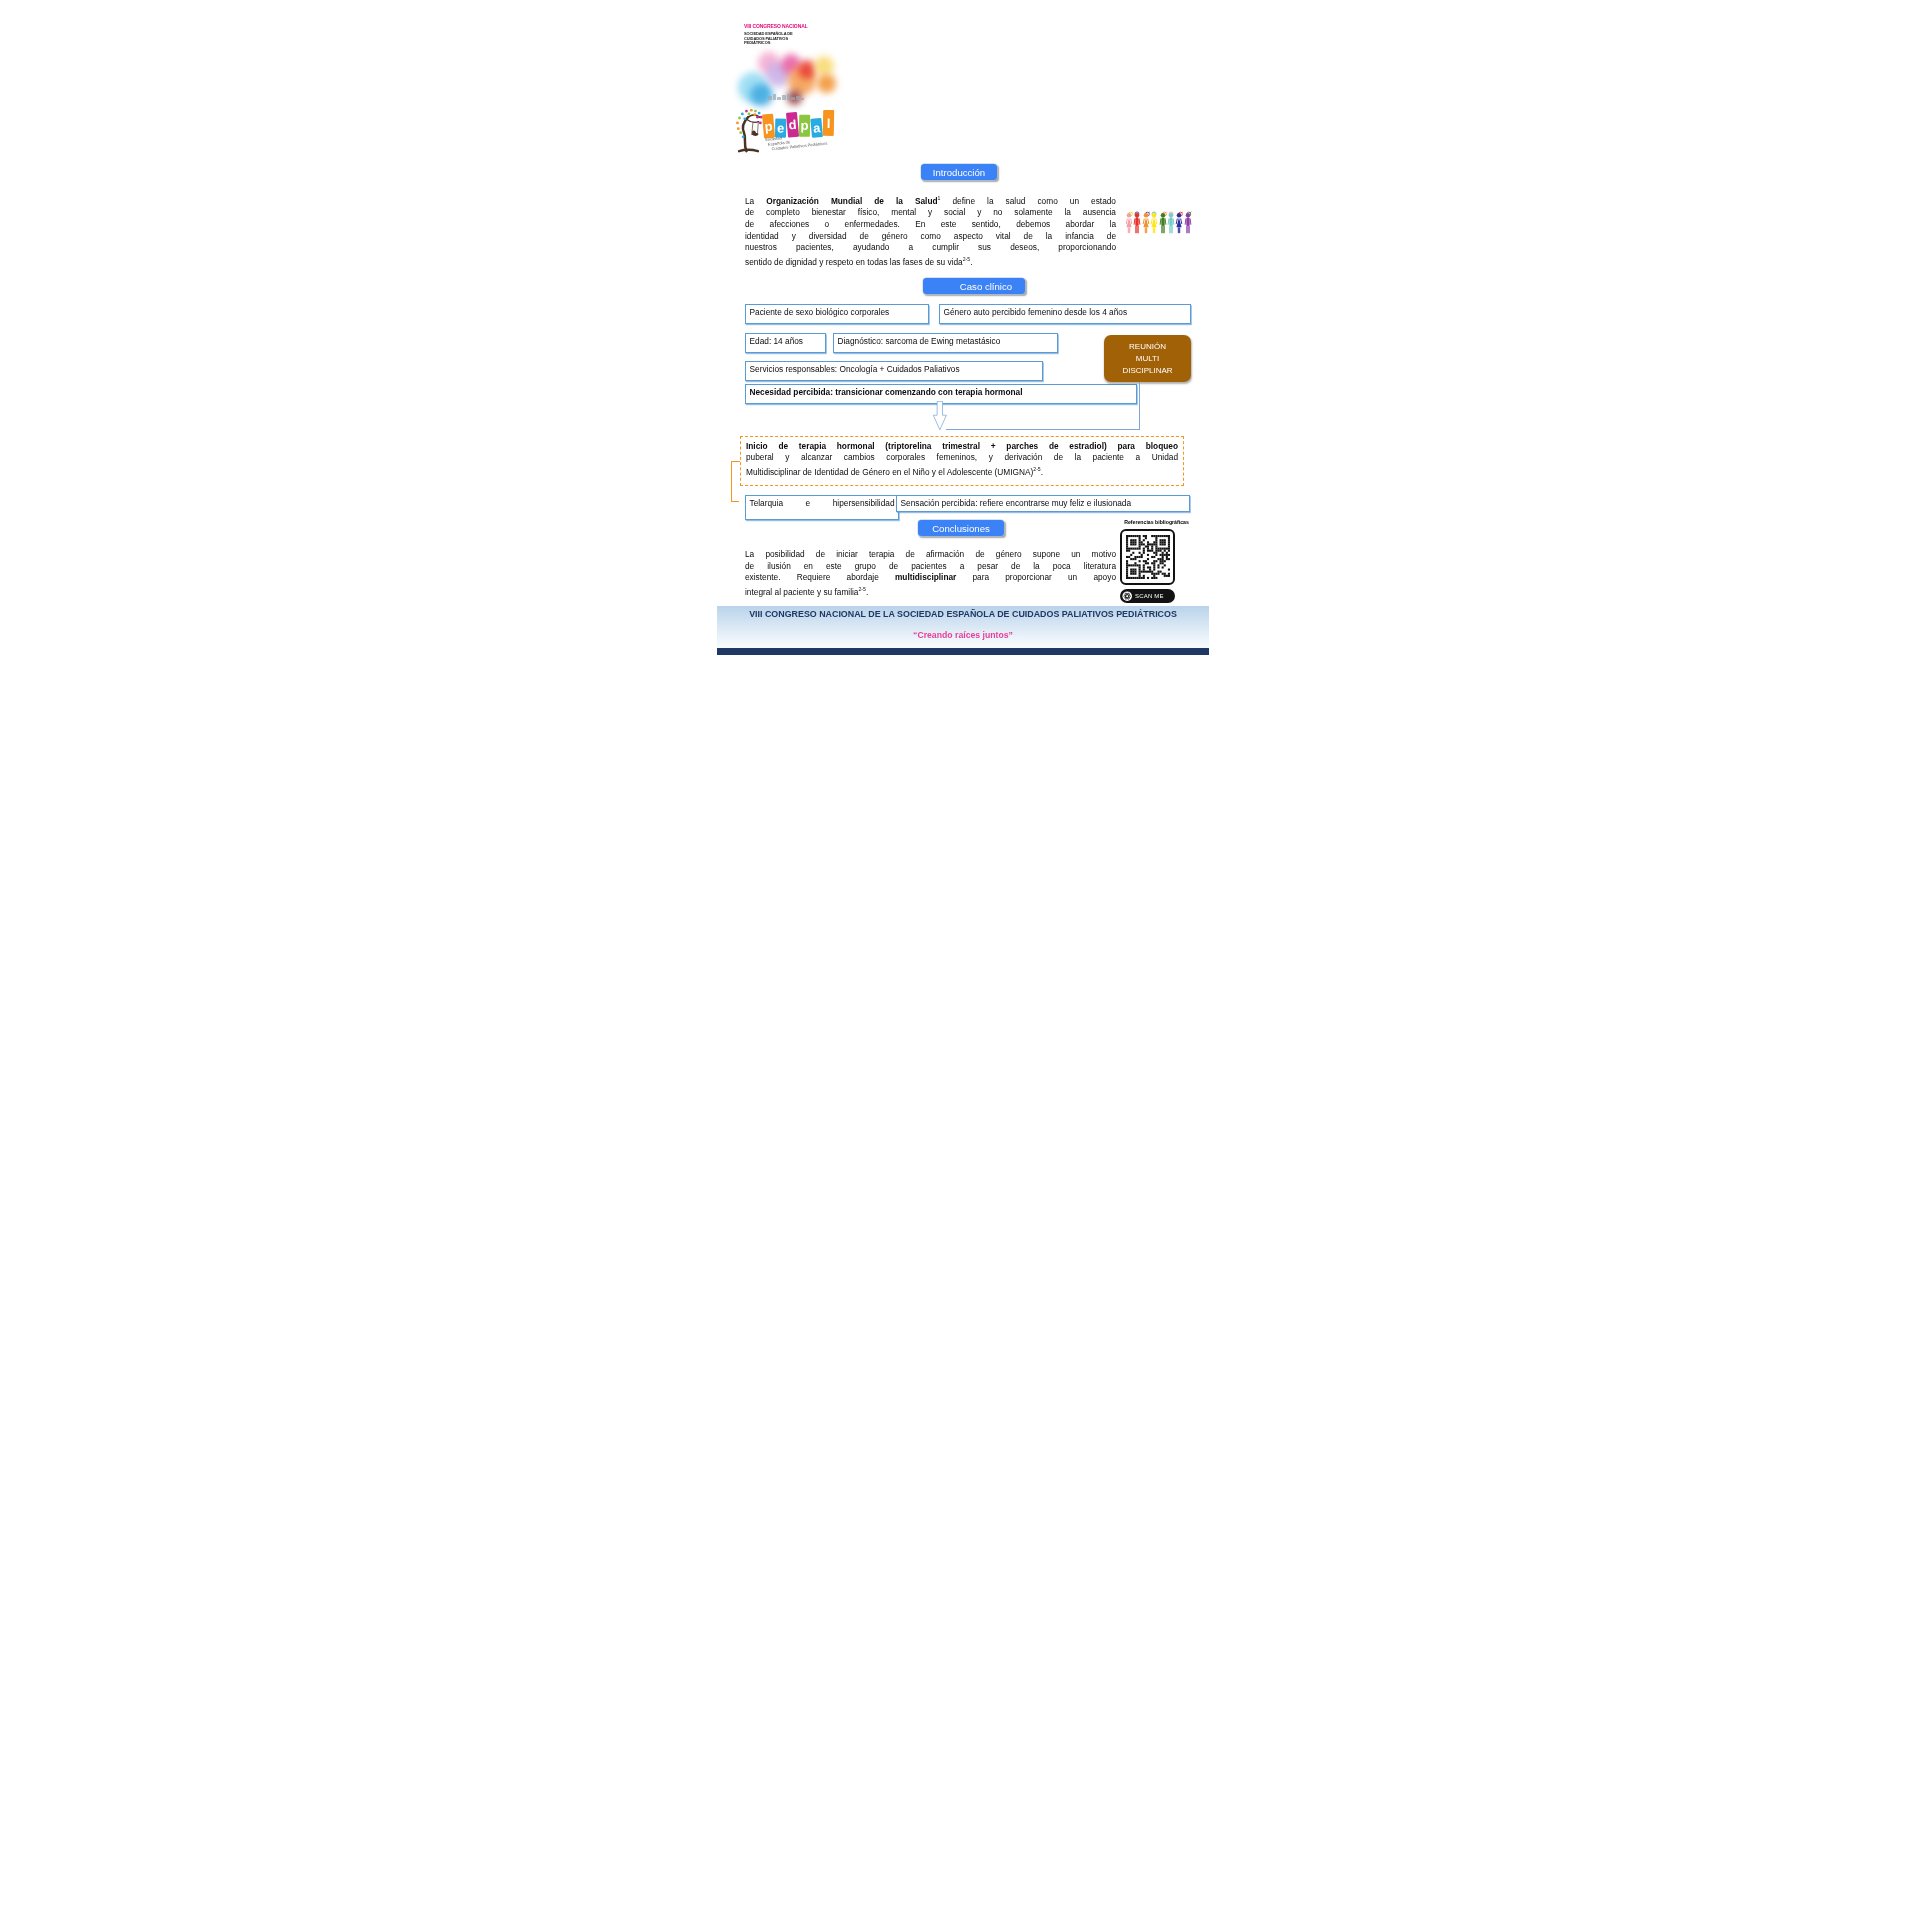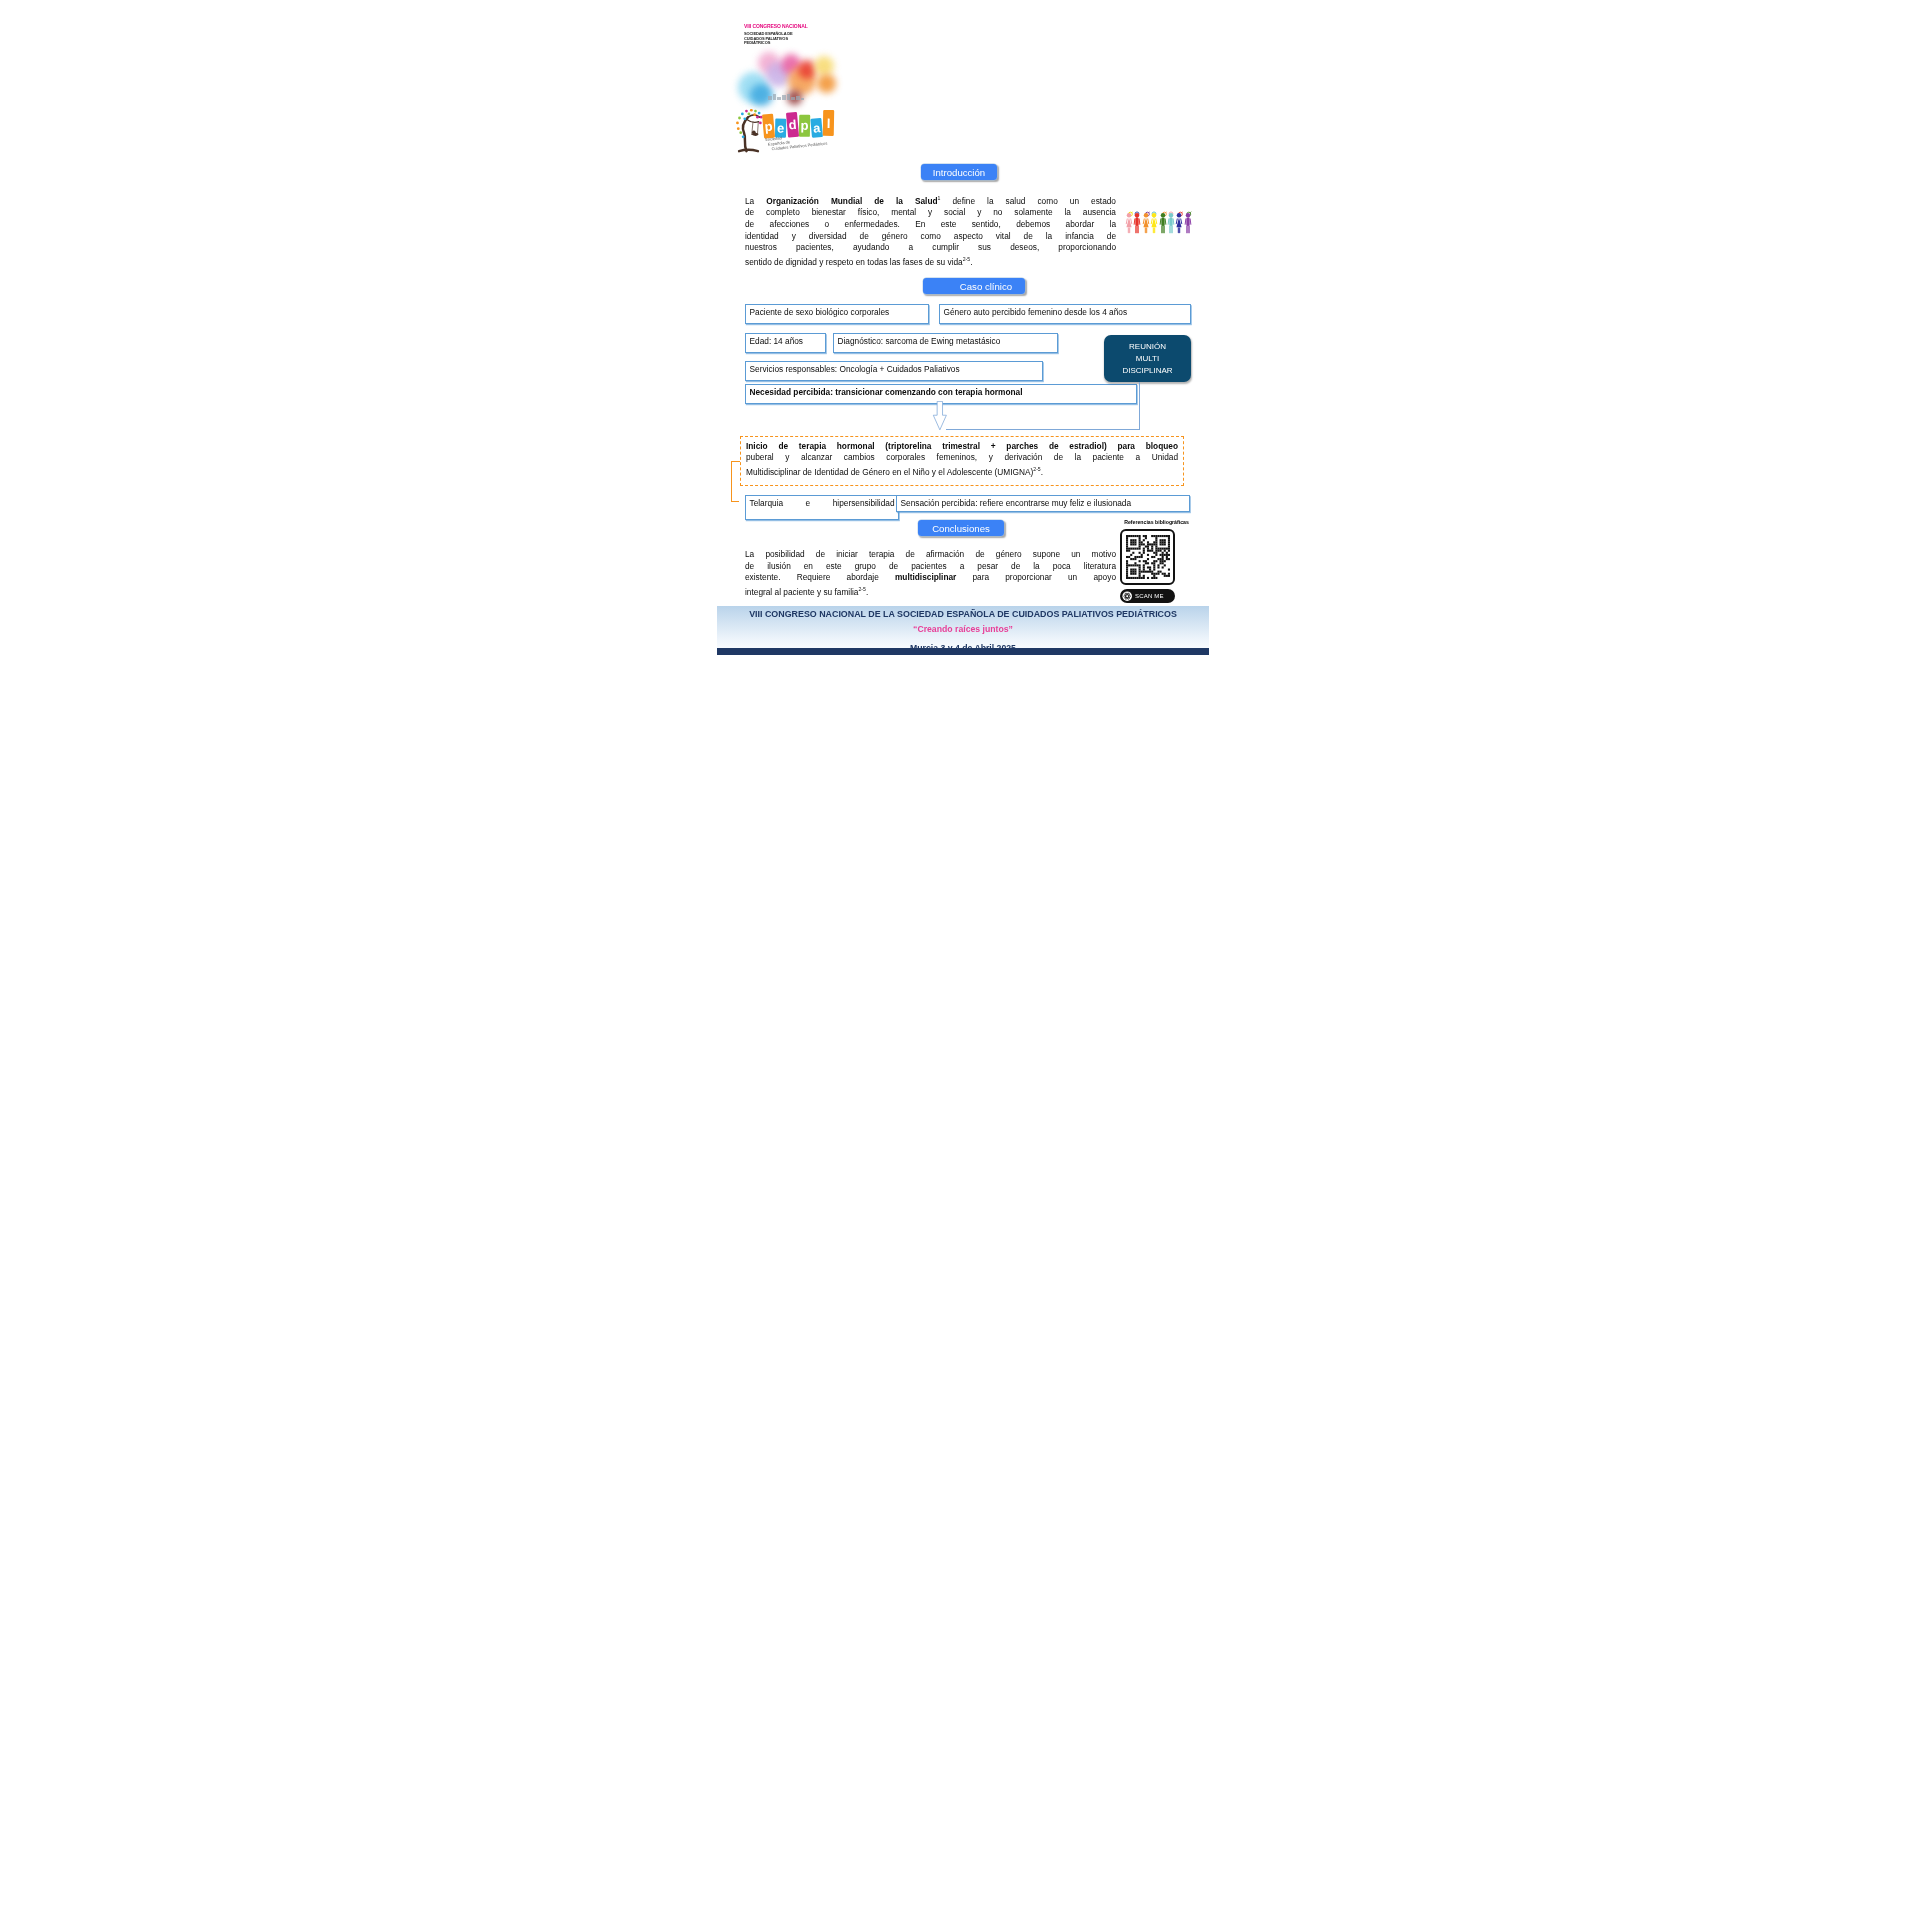--- a/index.html
+++ b/index.html
@@ -51,21 +51,21 @@
   .cbox{border:0.8px solid #5B9BD5;background:#fff;box-shadow:0.8px 1.2px 0 rgba(91,155,213,.65);
         box-sizing:border-box;display:flex;align-items:flex-start;padding:2.3px 3.5px;
         font-size:8.3px;color:#0b0b0b;}
   #cbox-1{left:28px;top:304px;width:184px;height:20px;}
   #cbox-2{left:222px;top:304px;width:252px;height:20px;}
   #cbox-3{left:28px;top:333px;width:81px;height:20px;}
   #cbox-4{left:116px;top:333px;width:225px;height:20px;}
   #cbox-5{left:28px;top:361px;width:298px;height:20px;}
   #cbox-6{left:28px;top:384px;width:392px;height:20px;font-weight:bold;}
 
-  #reunion-box{left:387px;top:335px;width:87px;height:47px;background:#0c4a6e;border-radius:7px;
+  #reunion-box{left:387px;top:335px;width:87px;height:47px;background:#a16207;border-radius:7px;
         color:#fff;display:flex;flex-direction:column;align-items:center;justify-content:center;
         font-size:8px;line-height:12px;box-shadow:0.8px 1.5px 1.9px rgba(0,0,0,.3);}
 
   
   .hline{background:#7FA8D8;height:0.8px;}
   .vline{background:#7FA8D8;width:0.8px;}
   #conn-v{left:422px;top:382px;height:47px;}
   #conn-h{left:229px;top:429px;width:194px;}
   #down-arrow{left:214px;top:401px;}
 
@@ -87,21 +87,21 @@
   #qr-frame{left:403px;top:529px;width:55px;height:56px;border:2.3px solid #121212;border-radius:5.8px;
         box-sizing:border-box;display:flex;align-items:center;justify-content:center;background:#fff;}
   #scan-pill{left:403px;top:589px;width:55px;height:14px;background:#121212;border-radius:7px;
         display:flex;align-items:center;gap:2.7px;padding-left:1.9px;box-sizing:border-box;}
   #scan-pill .txt{color:#fff;font-size:6px;letter-spacing:0.2px;}
 
   
   #footer-band{left:0;top:606px;width:492px;height:42px;
         background:linear-gradient(#B9D3EA,#EDF4FB 78%,#F8FBFE);text-align:center;}
   #footer-l1{margin-top:2.7px;font-size:8.9px;font-weight:bold;color:#1F3864;}
-  #footer-l2{margin-top:5px;font-size:8.7px;font-weight:bold;color:#E83E97;}
+  #footer-l2{margin-top:11px;font-size:8.7px;font-weight:bold;color:#E83E97;}
   #footer-l3{margin-top:9px;font-size:8.7px;font-weight:bold;color:#1F3864;}
   #footer-bar{left:0;top:648px;width:492px;height:7.3px;background:#1F3864;}
 </style>
 </head>
 <body>
 
 <div id="poster">
 
   <div class="abs" id="congress-label">VIII CONGRESO NACIONAL</div>
   <div class="abs" id="society-lines">

